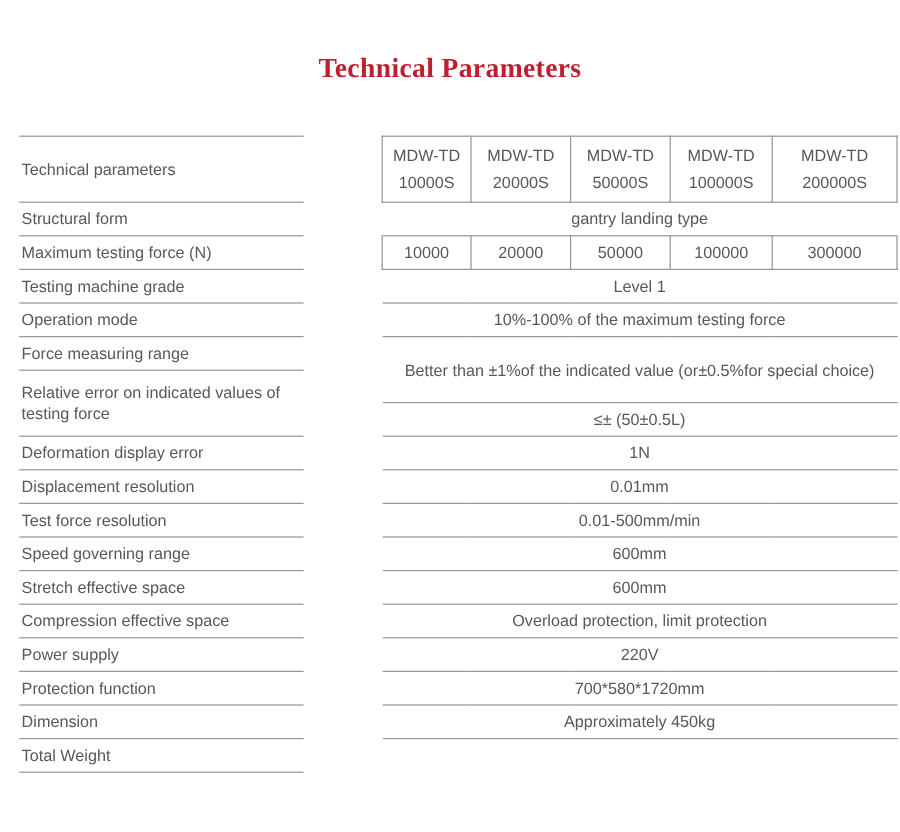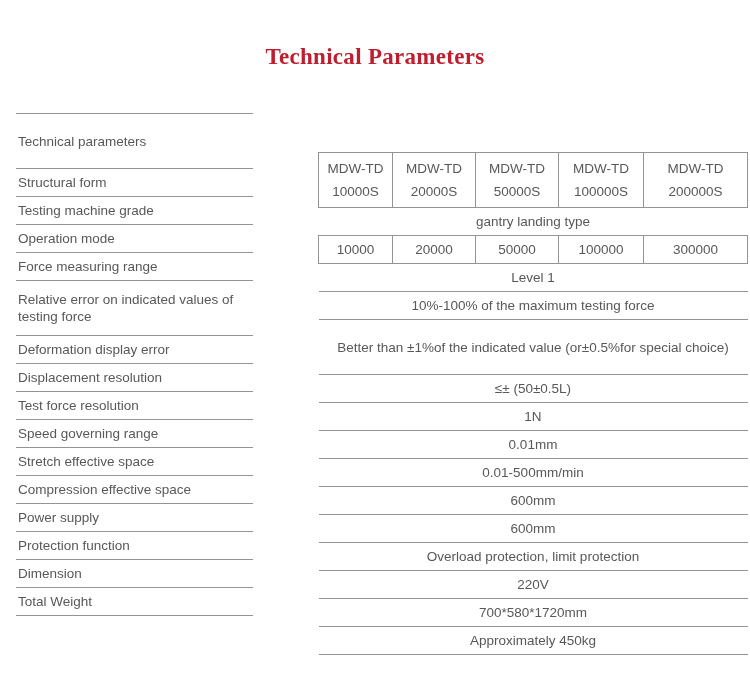--- a/index.html
+++ b/index.html
@@ -50,21 +50,20 @@
     line-height: 17px;
     color: var(--text, #58585a);
     padding-left: 2px;
   }
   .label-row.tall { height: 55px; }
   
   .spec-table {
     border-collapse: collapse;
     table-layout: fixed;
     width: 429px;
-    margin-top: 39px;
   }
   .spec-table td {
     box-sizing: border-box;
     border-top: 1px solid var(--line, #949494);
     border-bottom: 1px solid var(--line, #949494);
     text-align: center;
     vertical-align: middle;
     font-size: 13.5px;
     color: var(--text, #58585a);
     height: 28px;
@@ -89,20 +88,23 @@
 
 <div class="layout">
   <div class="label-col" id="label-col">
       <div class="label-row tall">
         <span>Technical parameters</span>
       </div>
       <div class="label-row">
         <span>Structural form</span>
       </div>
       <div class="label-row">
+        <span>Maximum testing force (N)</span>
+      </div>
+      <div class="label-row">
         <span>Testing machine grade</span>
       </div>
       <div class="label-row">
         <span>Operation mode</span>
       </div>
       <div class="label-row">
         <span>Force measuring range</span>
       </div>
       <div class="label-row tall">
         <span>Relative error on indicated values of testing force</span>

